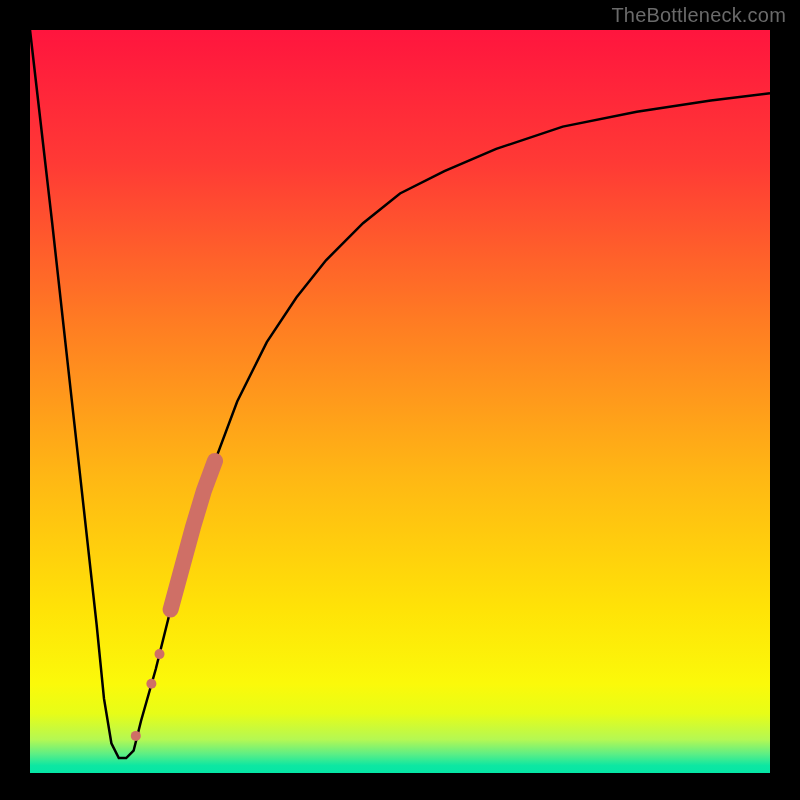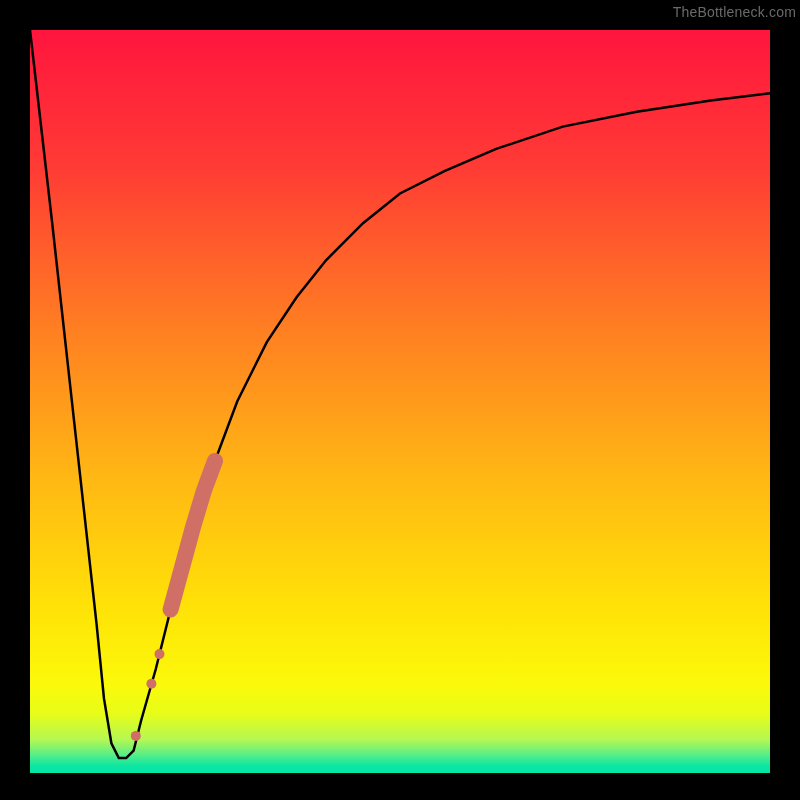--- a/index.html
+++ b/index.html
@@ -13,23 +13,23 @@
   }
   .frame {
     position: relative;
     width: 800px;
     height: 800px;
     background: #000;
   }
   .watermark {
     position: absolute;
     top: 4px;
-    right: 4px;
+    right: 14px;
     color: #6a6a6a;
-    font-size: 14px;
+    font-size: 20px;
     font-weight: 500;
     letter-spacing: 0.2px;
     z-index: 30;
   }
   svg {
     position: absolute;
     top: 0;
     left: 0;
   }
 </style>

